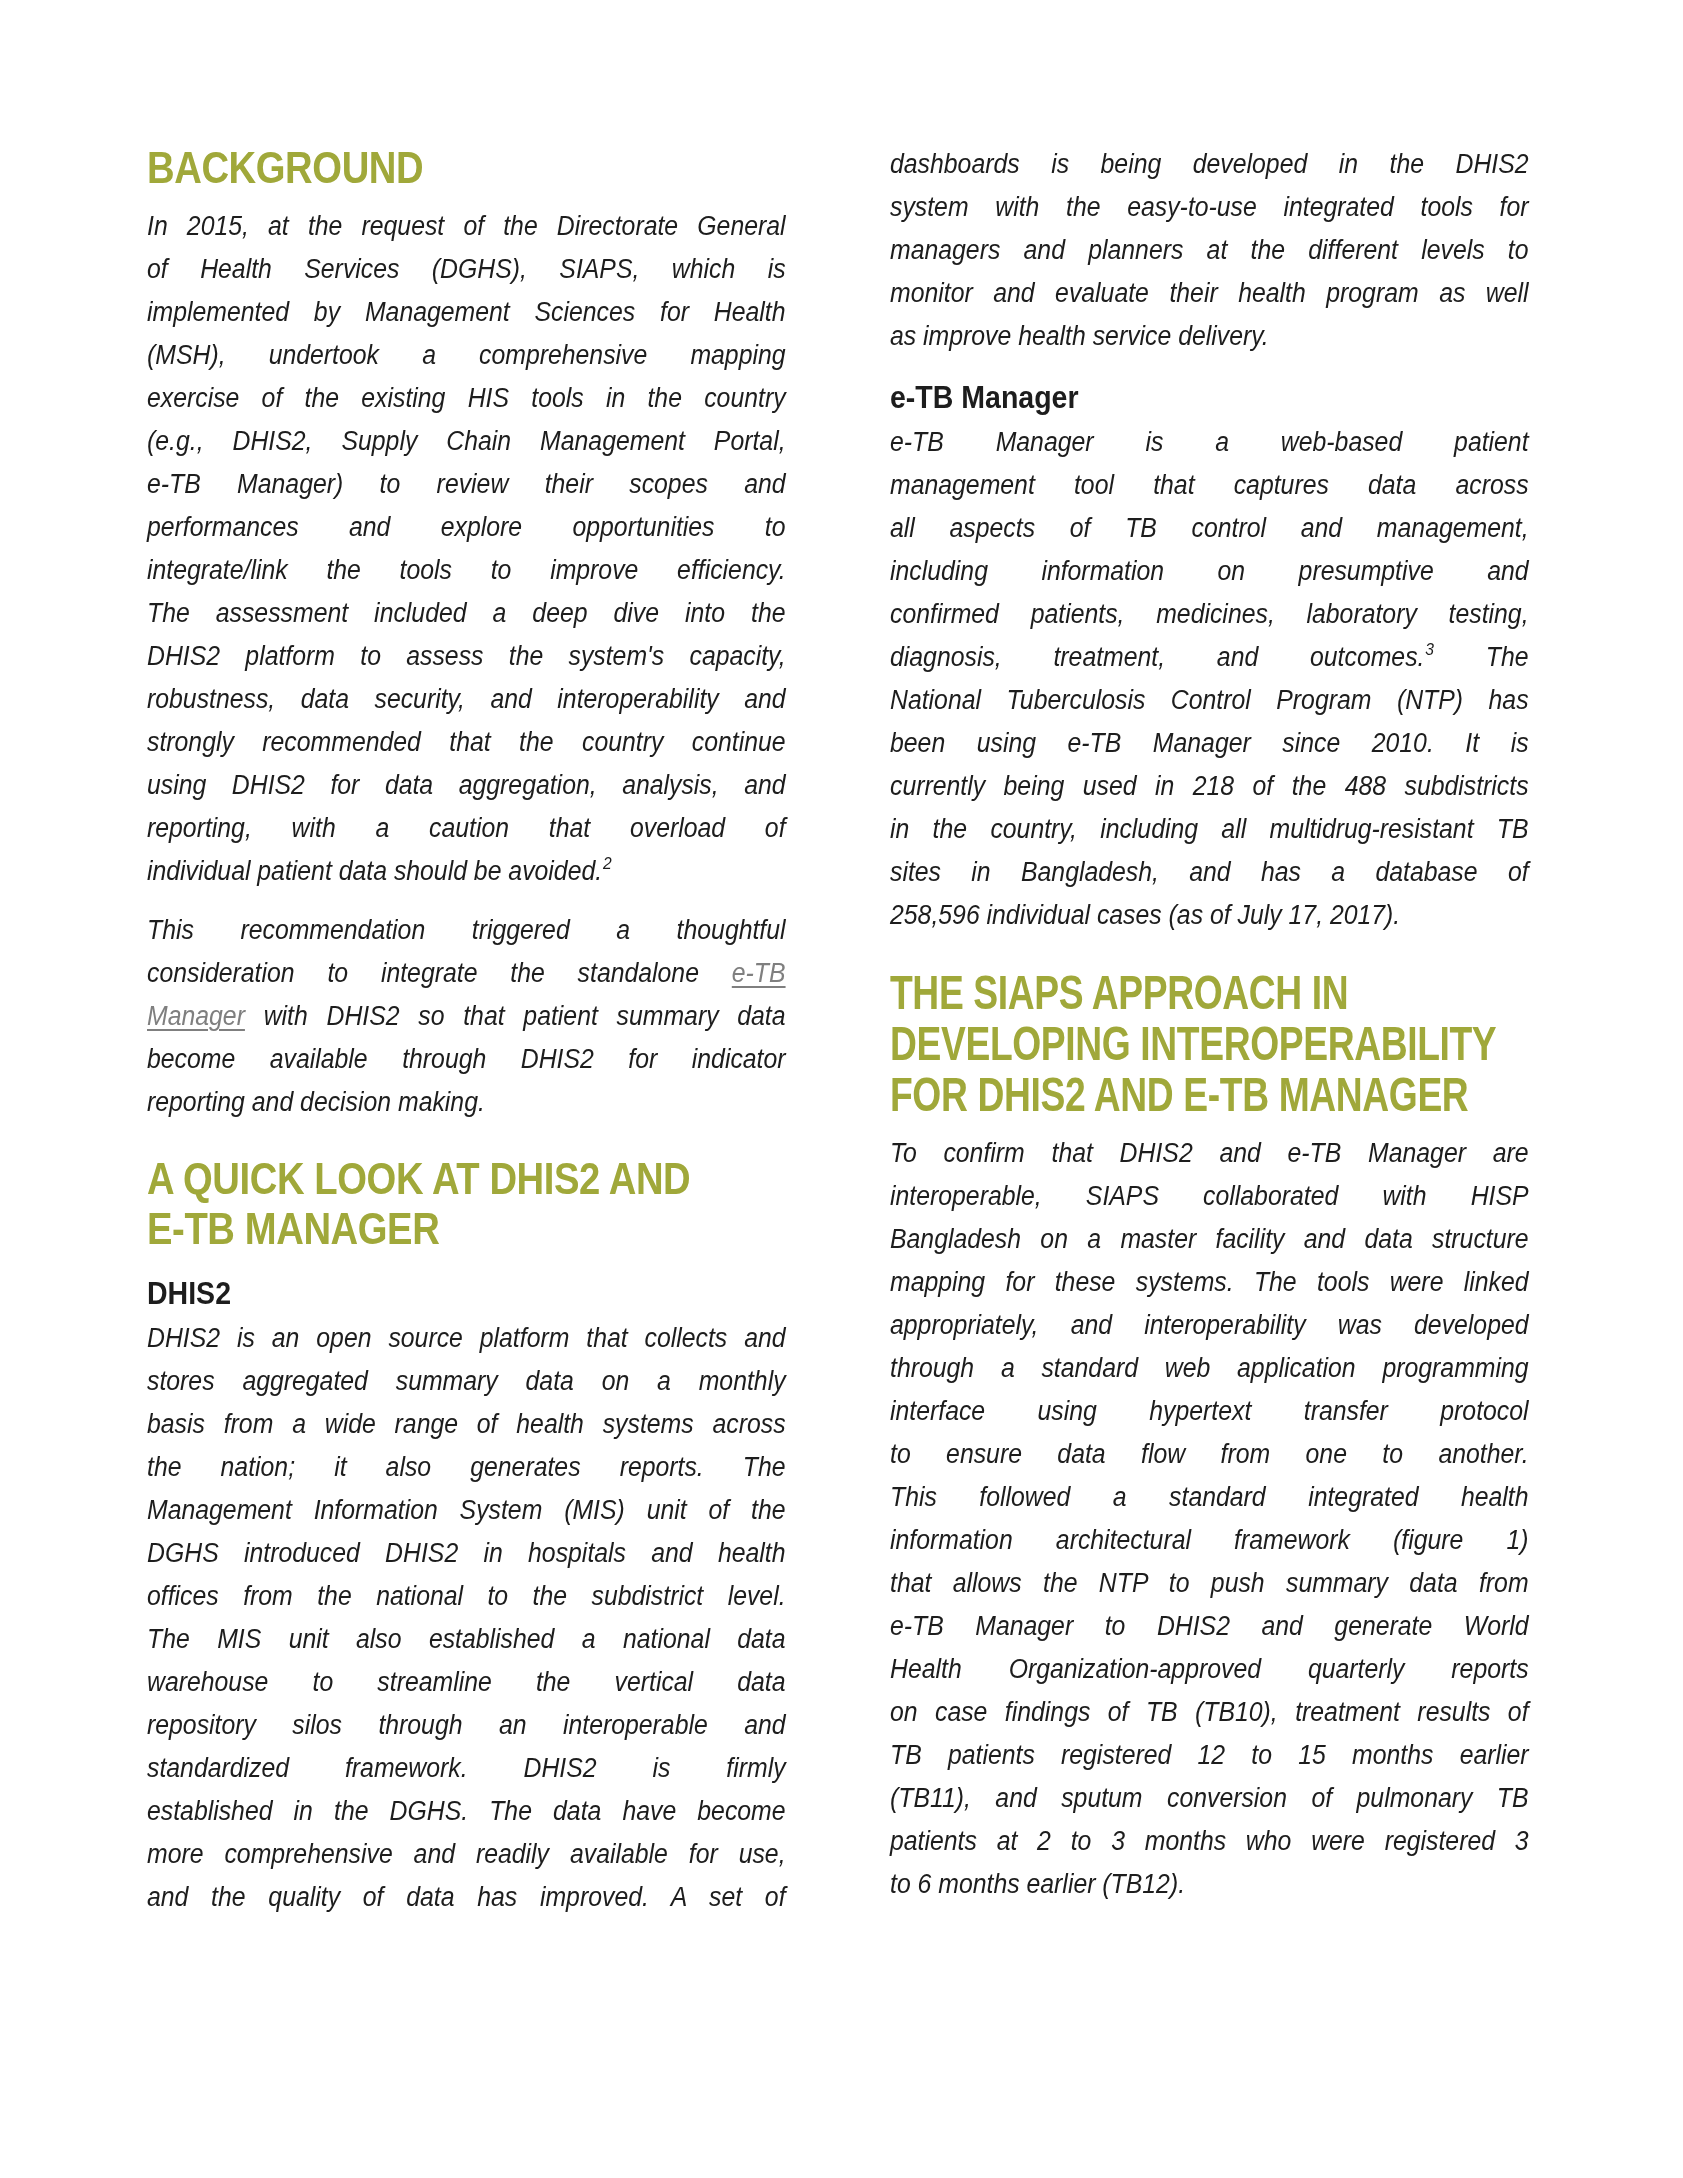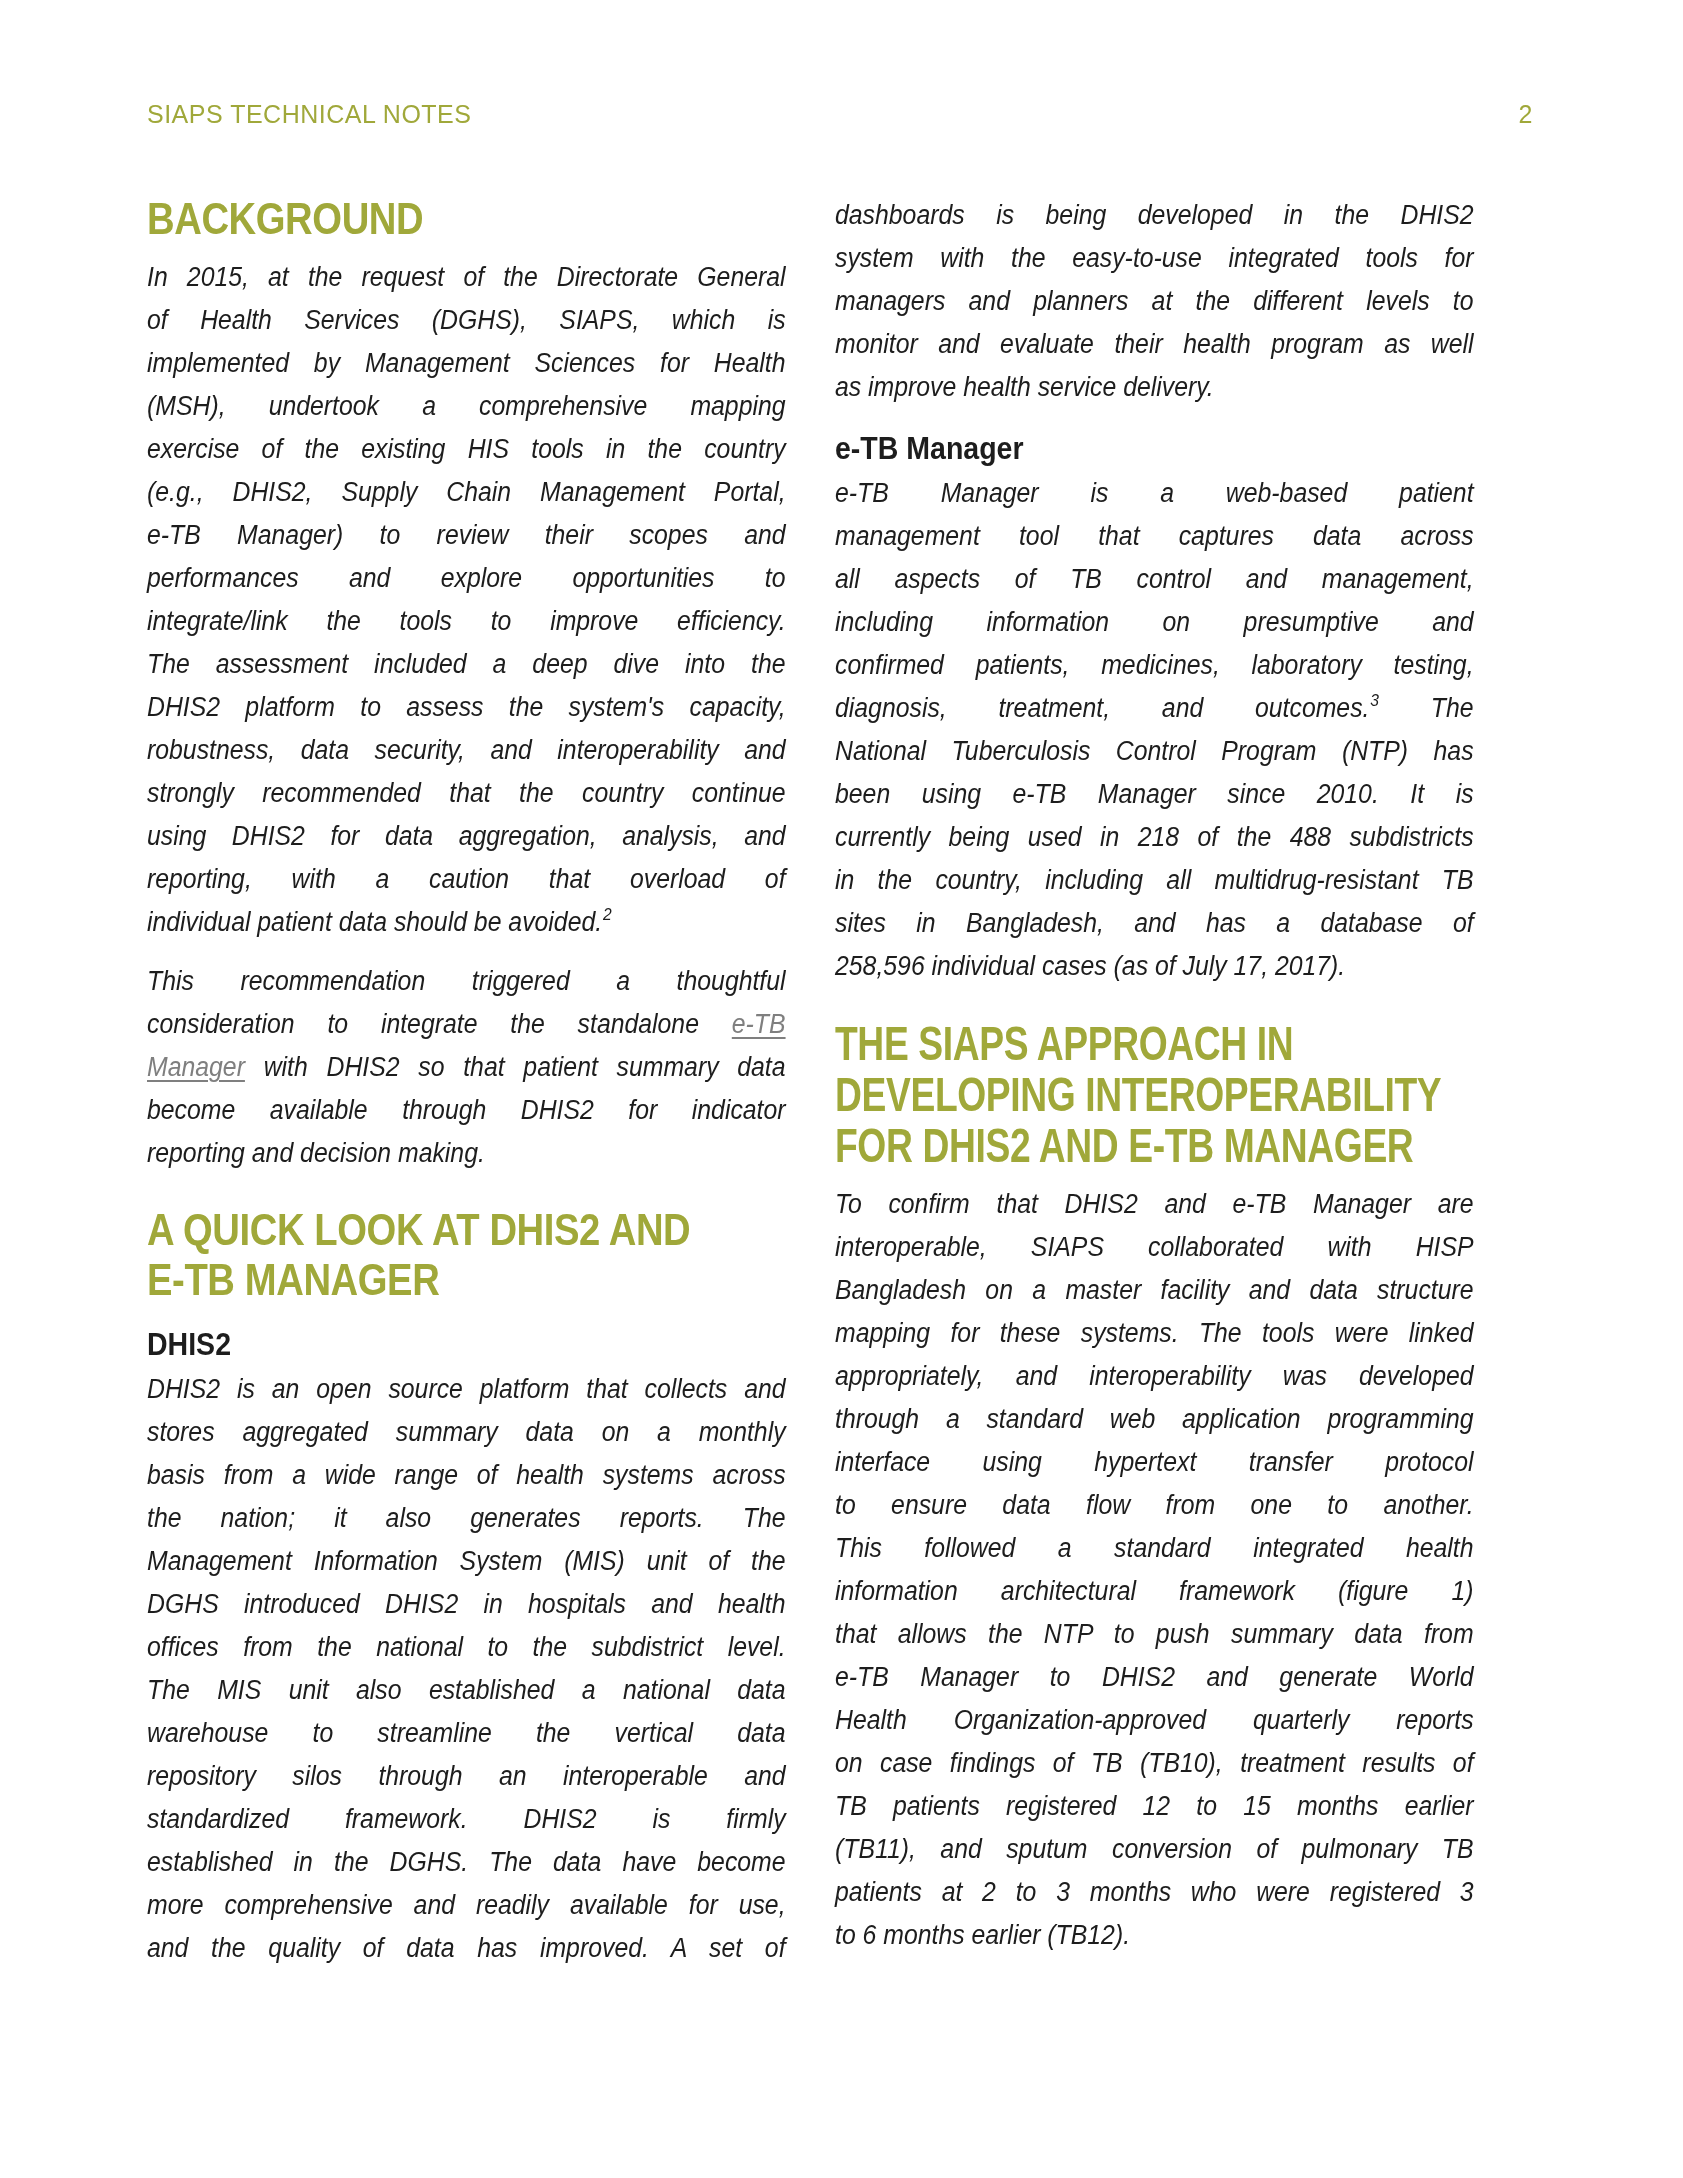--- a/index.html
+++ b/index.html
@@ -20,21 +20,21 @@
     padding:99px 150px 0 147px;
   }
   
   .hdr{
     display:flex;justify-content:space-between;align-items:flex-start;
     color:var(--accent);
     font-size:25px;line-height:30px;letter-spacing:0.5px;
     margin-bottom:65px;
   }
   
-  .cols{display:flex;gap:49px;}
+  .cols{display:flex;gap:104px;margin-top:44px;}
   .col{width:639px;}
   
   .h1{
     color:var(--accent);
     font-weight:bold;
     font-size:45px;line-height:50px;
     margin-top:30px;margin-bottom:12px;
     transform:scaleX(.85);transform-origin:0 0;
     letter-spacing:-0.5px;
   }
@@ -70,24 +70,20 @@
   }
   sup{
     font-size:17px;line-height:0;vertical-align:baseline;
     position:relative;top:-11px;margin-left:1px;
   }
 </style>
 </head>
 <body>
 
 <div class="page">
-  <div class="hdr">
-    <span>SIAPS TECHNICAL NOTES</span>
-    <span>2</span>
-  </div>
   <div class="cols">
     <div class="col" id="col-left">
         <div class="h1">
           <div class="hline">BACKGROUND</div>
         </div>
         <div class="para">
           <div class="line">In 2015, at the request of the Directorate General</div>
           <div class="line">of Health Services (DGHS), SIAPS, which is</div>
           <div class="line">implemented by Management Sciences for Health</div>
           <div class="line">(MSH), undertook a comprehensive mapping</div>

